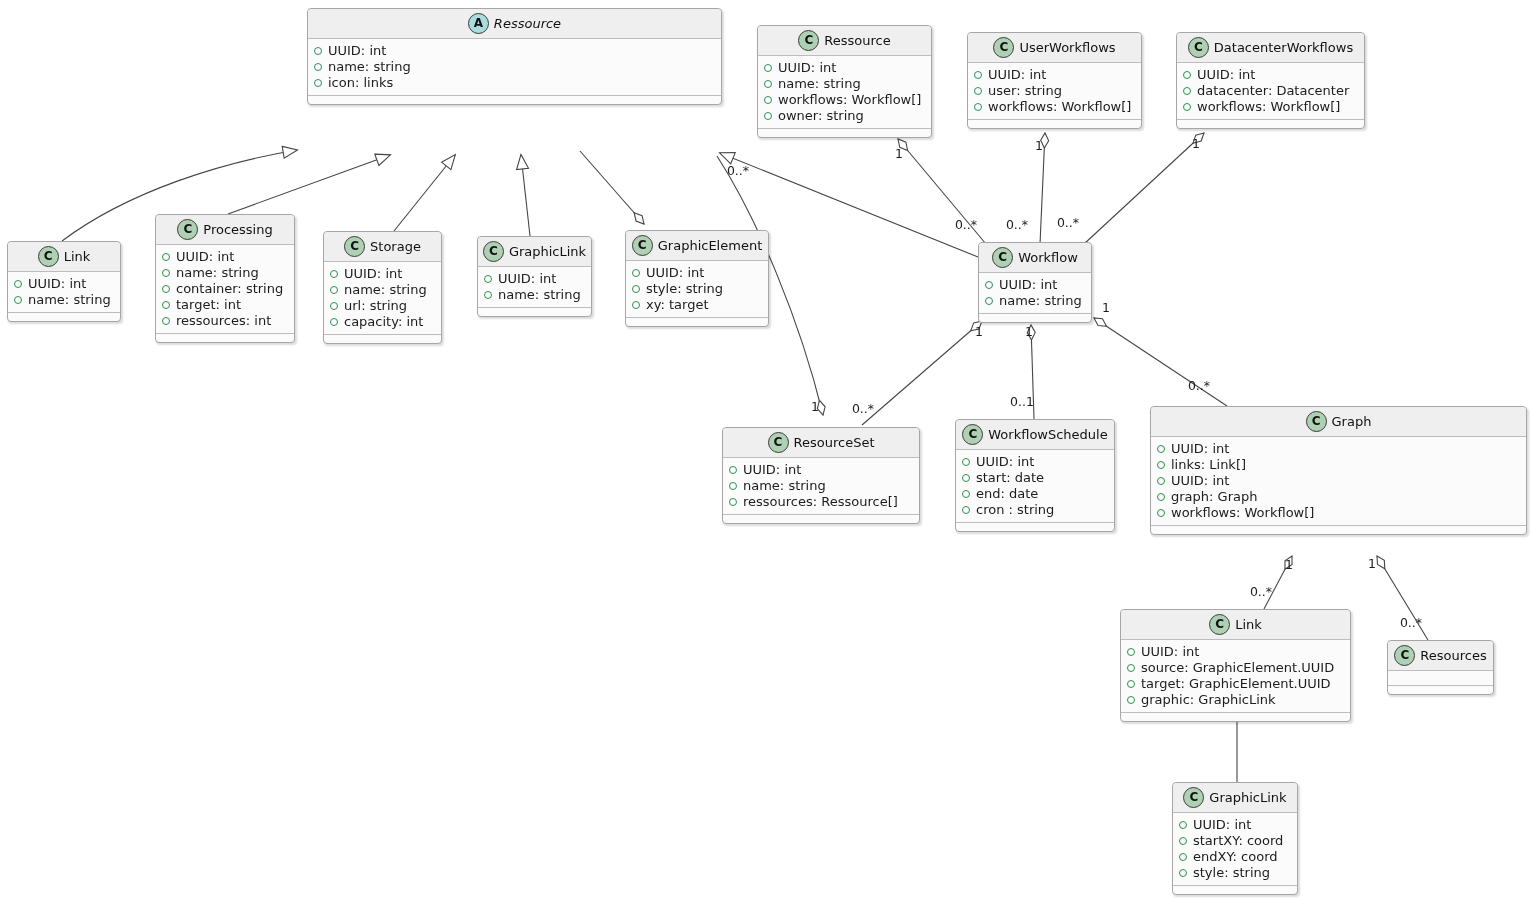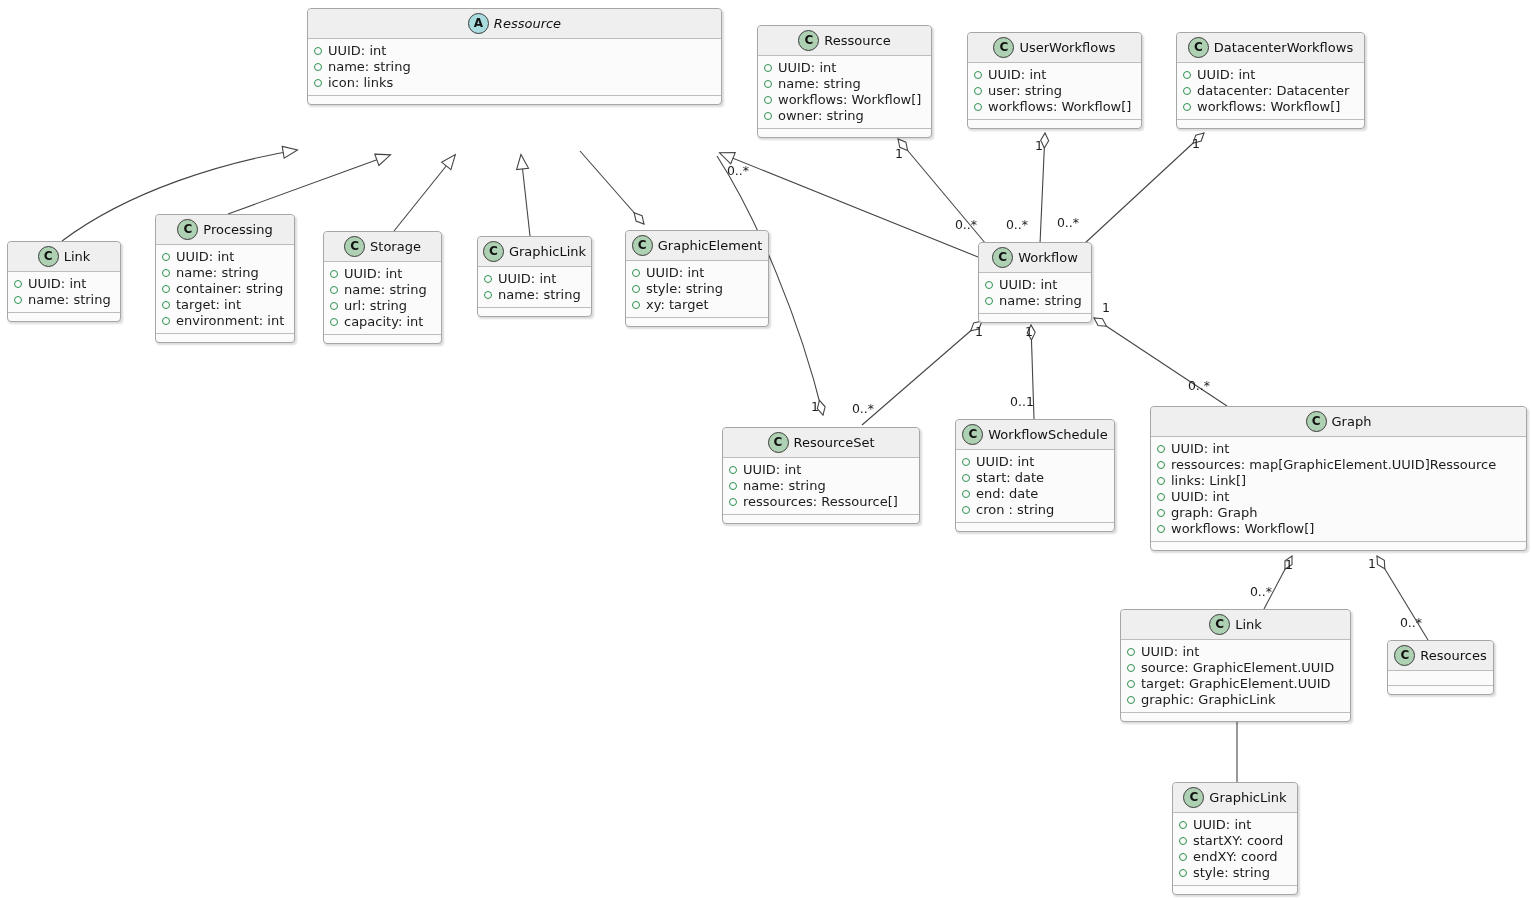--- a/index.html
+++ b/index.html
@@ -211,21 +211,21 @@
         <li>
           <span class="vis"></span>
           <span class="ftext">container: string</span>
         </li>
         <li>
           <span class="vis"></span>
           <span class="ftext">target: int</span>
         </li>
         <li>
           <span class="vis"></span>
-          <span class="ftext">environment: int</span>
+          <span class="ftext">ressources: int</span>
         </li>
       </ul>
       <div class="uml-methods"></div>
     </div>
     <div class="uml-class" style="left: 323px; top: 231px; width: 119px;">
       <div class="uml-header">
         <span class="uml-icon">C</span>
         <span class="uml-name">Storage</span>
       </div>
       <ul class="uml-fields">
@@ -351,24 +351,20 @@
     </div>
     <div class="uml-class" style="left: 1150px; top: 406px; width: 377px;">
       <div class="uml-header">
         <span class="uml-icon">C</span>
         <span class="uml-name">Graph</span>
       </div>
       <ul class="uml-fields">
         <li>
           <span class="vis"></span>
           <span class="ftext">UUID: int</span>
-        </li>
-        <li>
-          <span class="vis"></span>
-          <span class="ftext">ressources: map[GraphicElement.UUID]Ressource</span>
         </li>
         <li>
           <span class="vis"></span>
           <span class="ftext">links: Link[]</span>
         </li>
         <li>
           <span class="vis"></span>
           <span class="ftext">UUID: int</span>
         </li>
         <li>

